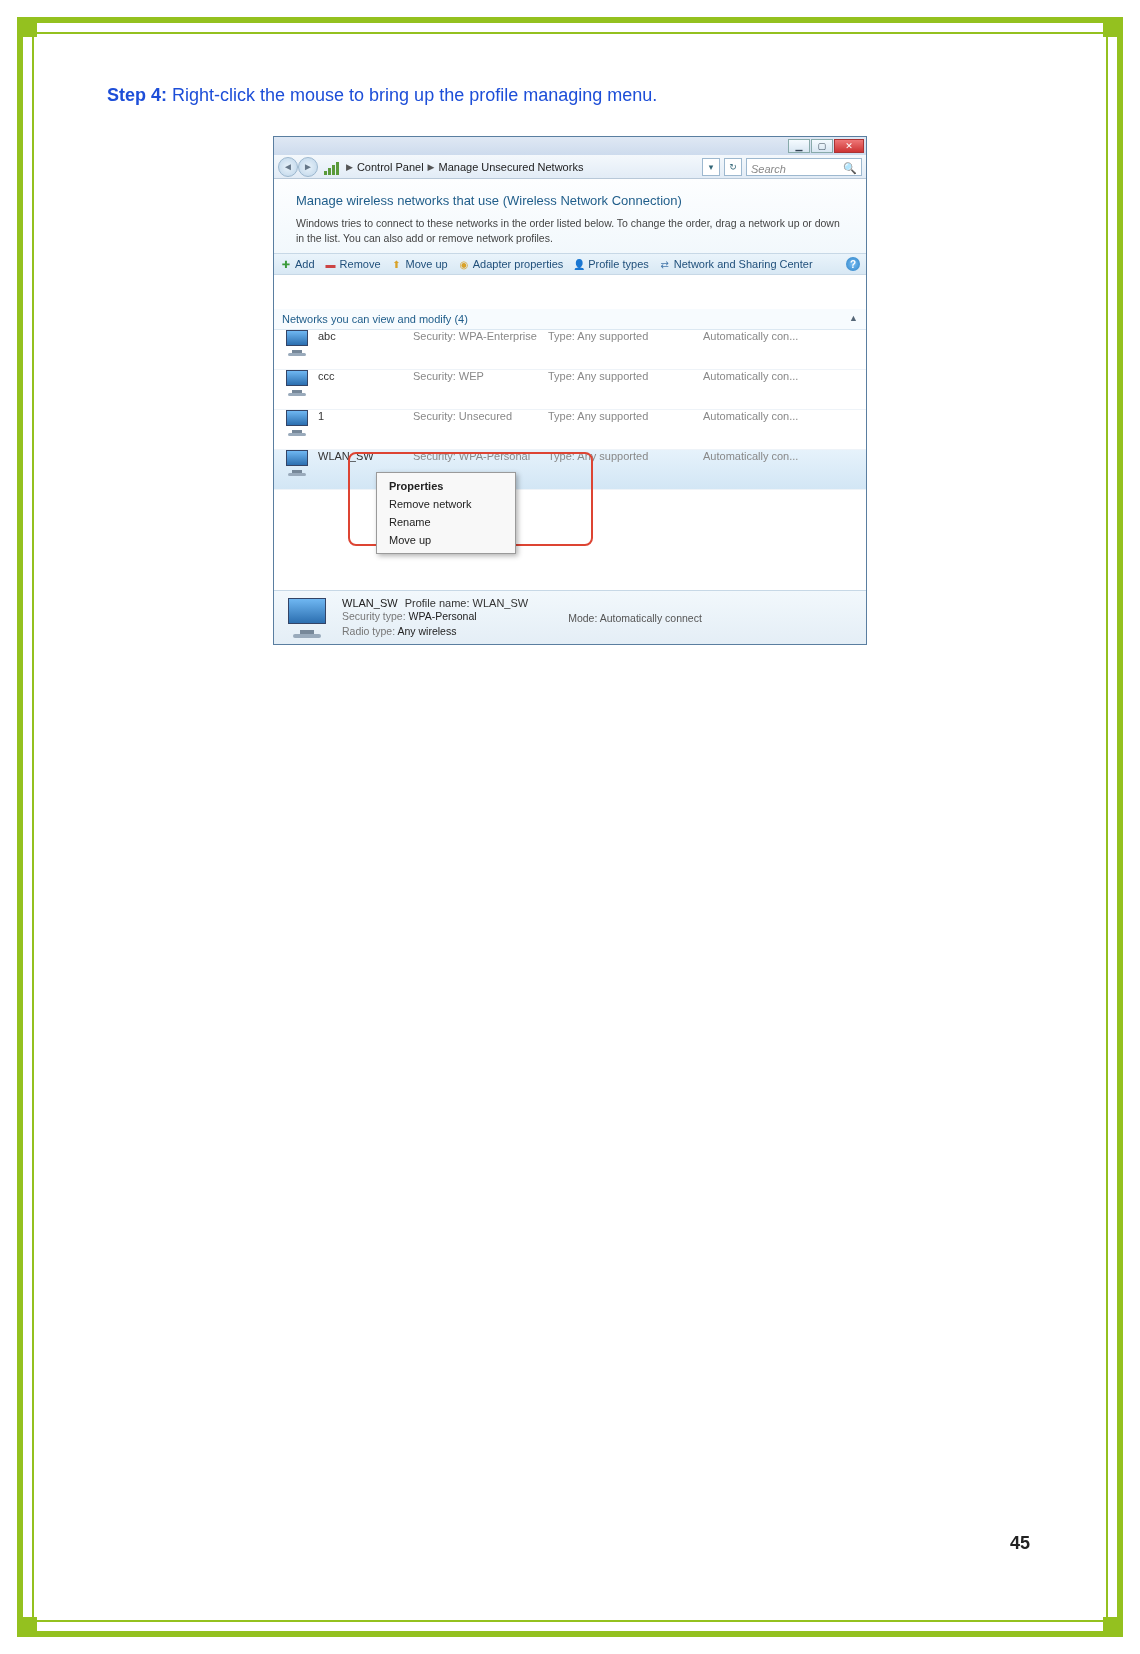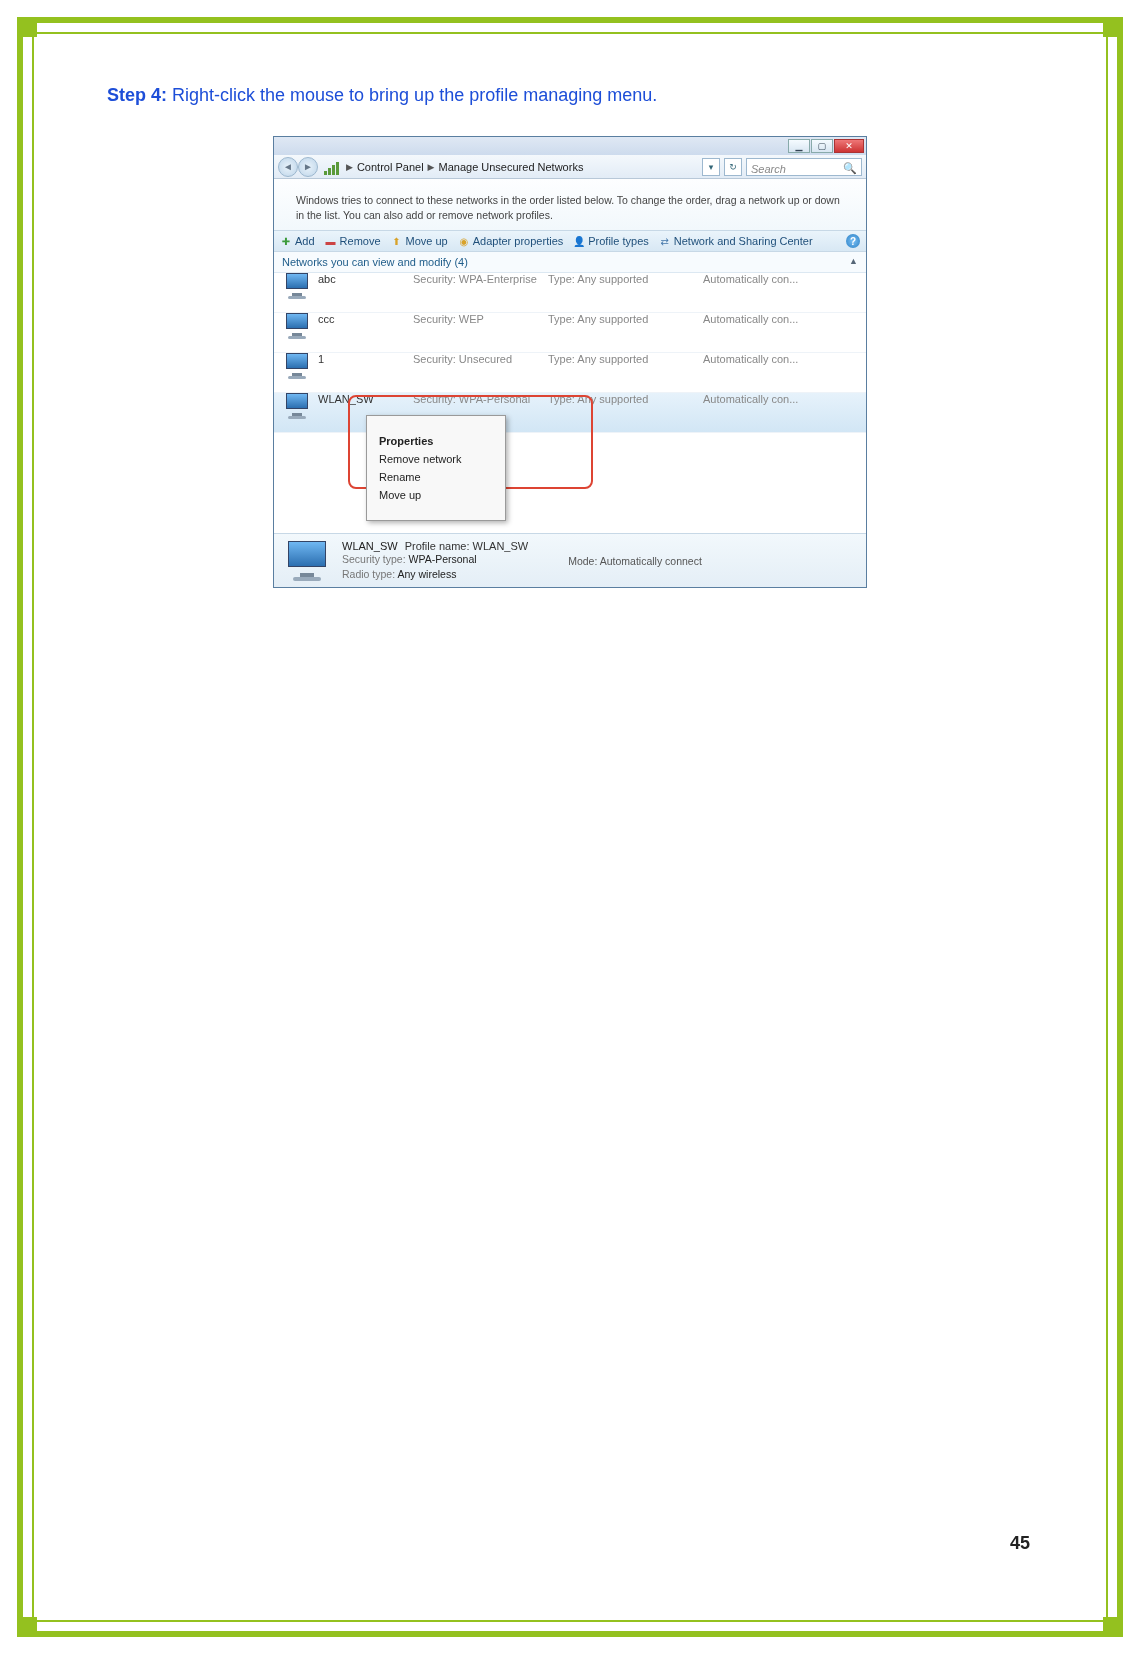--- a/index.html
+++ b/index.html
@@ -43,38 +43,38 @@
 
   .heading-block{ padding:14px 22px 8px 22px; background:linear-gradient(#fdfeff,#f2f8fc); }
   .h-title{ color:#1f5d8a; font-size:13px; margin-bottom:8px; }
   .h-desc{ color:#444; font-size:10.5px; line-height:1.4; }
 
   .toolbar{ height:22px; background:linear-gradient(#eaf4fb,#d8e8f4); border-top:1px solid #c7d8e6; border-bottom:1px solid #c7d8e6; display:flex; align-items:center; padding:0 6px; gap:10px; color:#1f4f7a; }
   .tb-item{ display:flex; align-items:center; gap:3px; }
   .ico{ width:12px; height:12px; display:inline-flex; align-items:center; justify-content:center; font-size:10px; }
   .help-ico{ margin-left:auto; width:14px;height:14px;border-radius:50%;background:radial-gradient(#7ac0f5,#2a7fc4);color:#fff;font-weight:bold;font-size:10px;display:flex;align-items:center;justify-content:center;}
 
-  .section-label{ padding:4px 8px; color:#1f5d8a; font-size:11px; background:#f7fbfe; display:flex; justify-content:space-between; border-bottom:1px solid #dce8f2;}
+  .section-label{ padding:4px 8px; color:#1f5d8a; font-size:11px; background:#f7fbfe; display:flex; justify-content:space-between; border-bottom:1px solid #dce8f2;margin-top:34px;}
   .caret-up{ color:#567; font-size:9px; }
 
   .netlist{ }
   .row{ display:flex; height:40px; padding:0 8px; border-bottom:1px solid #eef3f8; }
   .row.selected{ background:linear-gradient(#e6f2fb,#d2e6f5); }
   .monitor-ico{ width:30px; height:26px; margin-right:6px; position:relative; }
   .monitor-ico .screen{ width:22px;height:16px;background:linear-gradient(#6fb7f2,#2c6fb0);border:1px solid #346;position:absolute;top:0;left:4px;}
   .monitor-ico .stand{ width:10px;height:4px;background:#789;position:absolute;bottom:2px;left:10px;}
   .monitor-ico .base{ width:18px;height:3px;background:#9ab;position:absolute;bottom:0;left:6px;border-radius:2px;}
   .col-name{ width:95px; color:#333; }
   .col-sec{ width:135px; color:#888; }
   .col-type{ width:155px; color:#888; }
   .col-auto{ flex:1; color:#888; text-align:left; }
 
   .context-area{ position:relative; height:100px; }
   .red-box{ position:absolute; top:-38px; left:74px; width:245px; height:94px; border:2px solid #d43; border-radius:8px; pointer-events:none; }
-  .ctx-menu{ position:absolute; top:-18px; left:92px; width:140px; background:#f8f8f8; border:1px solid #9a9a9a; box-shadow:2px 2px 5px rgba(0,0,0,.3); padding:16px 0; }
+  .ctx-menu{ position:absolute; top:-18px; left:102px; width:140px; background:#f8f8f8; border:1px solid #9a9a9a; box-shadow:2px 2px 5px rgba(0,0,0,.3); padding:4px 0; }
   .ctx-item{ padding:3px 12px; font-size:11px; color:#222; }
   .ctx-item.bold{ font-weight:bold; }
 
   .details-pane{ height:54px; background:linear-gradient(#f2f8fc,#e4eef6); border-top:1px solid #c7d8e6; display:flex; align-items:center; padding:4px 8px; gap:10px; }
   .big-monitor{ width:50px; height:40px; position:relative; }
   .big-monitor .screen{ width:38px;height:26px;background:linear-gradient(#6fb7f2,#2c6fb0);border:1px solid #346;position:absolute;top:0;left:6px;}
   .big-monitor .stand{ width:14px;height:5px;background:#789;position:absolute;bottom:3px;left:18px;}
   .big-monitor .base{ width:28px;height:4px;background:#9ab;position:absolute;bottom:0;left:11px;border-radius:2px;}
   .dp-labels{ font-size:10.5px; color:#555; line-height:1.4; }
   .dp-labels .dk{ color:#777; }
@@ -127,20 +127,21 @@
       <div class="addr-spacer"></div>
       <div class="addr-drop">▾</div>
       <div class="refresh">↻</div>
       <div class="searchbox">
         <span>Search</span>
         <span class="mag">🔍</span>
       </div>
     </div>
 
     <div class="heading-block">
+      <div class="h-title">Manage wireless networks that use (Wireless Network Connection)</div>
       <div class="h-desc">Windows tries to connect to these networks in the order listed below. To change the order, drag a network up or down in the list. You can also add or remove network profiles.</div>
     </div>
 
     <div class="toolbar">
       <div class="tb-item">
           <span class="ico" style="color:#3a9a3a">✚</span>
           <span>Add</span>
         </div>
       <div class="tb-item">
           <span class="ico" style="color:#c44">▬</span>

